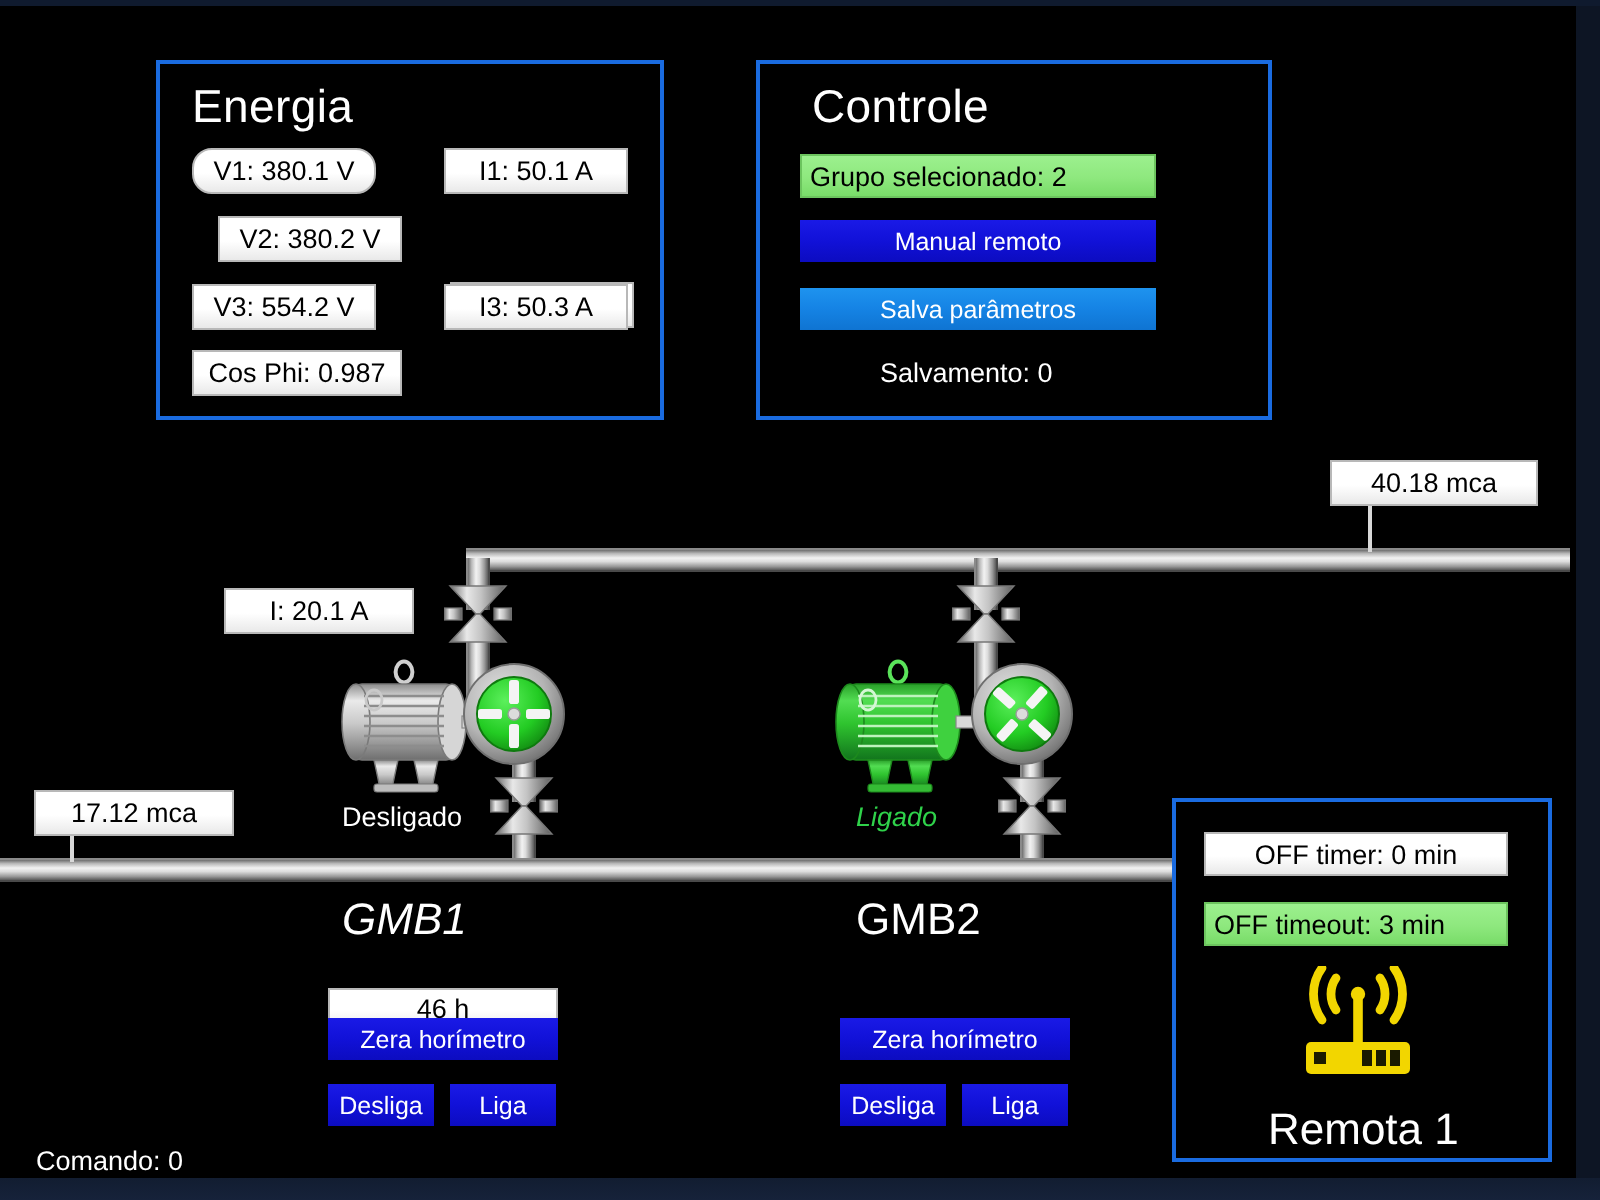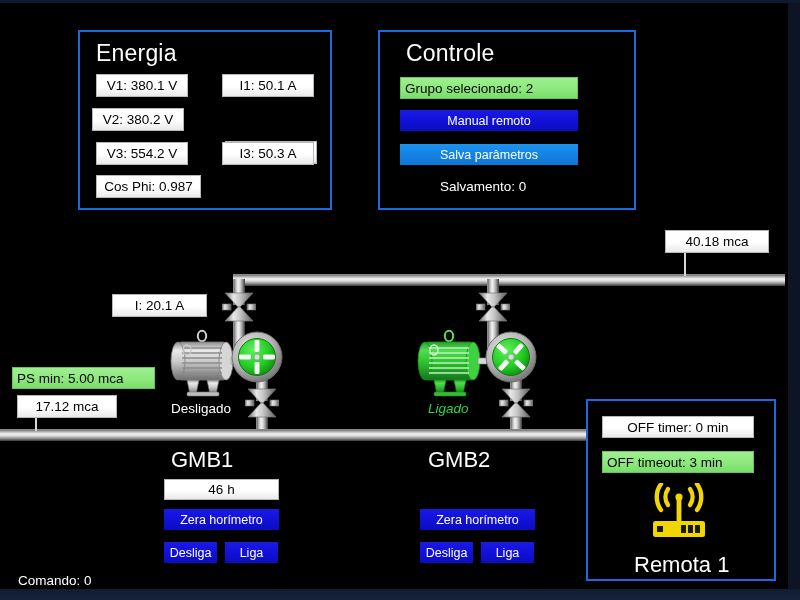--- a/index.html
+++ b/index.html
@@ -177,22 +177,22 @@
 <div id="screen">
 
   <div class="chrome-top"></div>
 
   <div id="canvas">
 
     <div class="panel" style="left:78px; top:27px; width:254px; height:180px;">
     </div>
     <div class="panel-title" style="left:96px; top:37px;">Energia</div>
 
-    <div class="field" style="left:96px; top:71px; width:92px; height:23px;">V1:  380.1  V</div>
-    <div class="field" style="left:92px; top:105px; width:92px; height:23px;">V2:  380.2  V</div>
+    <div class="field" style="left:96px; top:71px; width:92px; height:23px;border-radius:10px;">V1:  380.1  V</div>
+    <div class="field" style="left:109px; top:105px; width:92px; height:23px;">V2:  380.2  V</div>
     <div class="field" style="left:96px; top:139px; width:92px; height:23px;">V3:  554.2  V</div>
     <div class="field" style="left:96px; top:172px; width:105px; height:23px;">Cos Phi:  0.987</div>
 
     <div class="field" style="left:222px; top:71px; width:92px; height:23px;">I1:  50.1   A</div>
     <div class="field" style="left:225px; top:105px; width:92px; height:23px;margin-top:33px;">I2:  50.2  A</div>
     <div class="field" style="left:222px; top:139px; width:92px; height:23px;">I3:  50.3  A</div>
 
     <div class="panel" style="left:378px; top:27px; width:258px; height:180px;">
     </div>
     <div class="panel-title" style="left:406px; top:37px;">Controle</div>
@@ -378,31 +378,30 @@
         </g>
         <circle cx="33" cy="32" r="3" fill="#dcdcdc" stroke="#9a9a9a" stroke-width="0.7"></circle>
       </svg>
     </div>
 
     <div class="field" style="left:665px; top:227px; width:104px; height:23px;">40.18  mca</div>
 
     <div class="field" style="left:112px; top:291px; width:95px; height:23px;">I:  20.1  A</div>
 
 
-    <div class="field green leftal" style="left:12px; top:364px; width:143px; height:22px;">PS min:  5.00  mca</div>
 
     <div class="field" style="left:17px; top:392px; width:100px; height:23px;">17.12  mca</div>
 
     <div class="stext" style="left:171px; top:398px;">Desligado</div>
 
     <div class="stext green" style="left:428px; top:398px;font-style:italic;">Ligado</div>
 
-    <div class="stext big" style="left:171px; top:444px;">GMB1</div>
-
-    <div class="field" style="left:164px; top:476px; width:115px; height:21px;">46  h</div>
+    <div class="stext big" style="left:171px; top:444px;font-style:italic;">GMB1</div>
+
+    <div class="field" style="left:164px; top:491px; width:115px; height:21px;">46  h</div>
 
     <div class="btn dark" style="left:164px; top:506px; width:115px; height:21px;">Zera  horímetro</div>
 
     <div class="btn dark" style="left:164px; top:539px; width:53px; height:21px;">Desliga</div>
 
     <div class="btn dark" style="left:225px; top:539px; width:53px; height:21px;">Liga</div>
 
     <div class="stext big" style="left:428px; top:444px;">GMB2</div>
 
 

